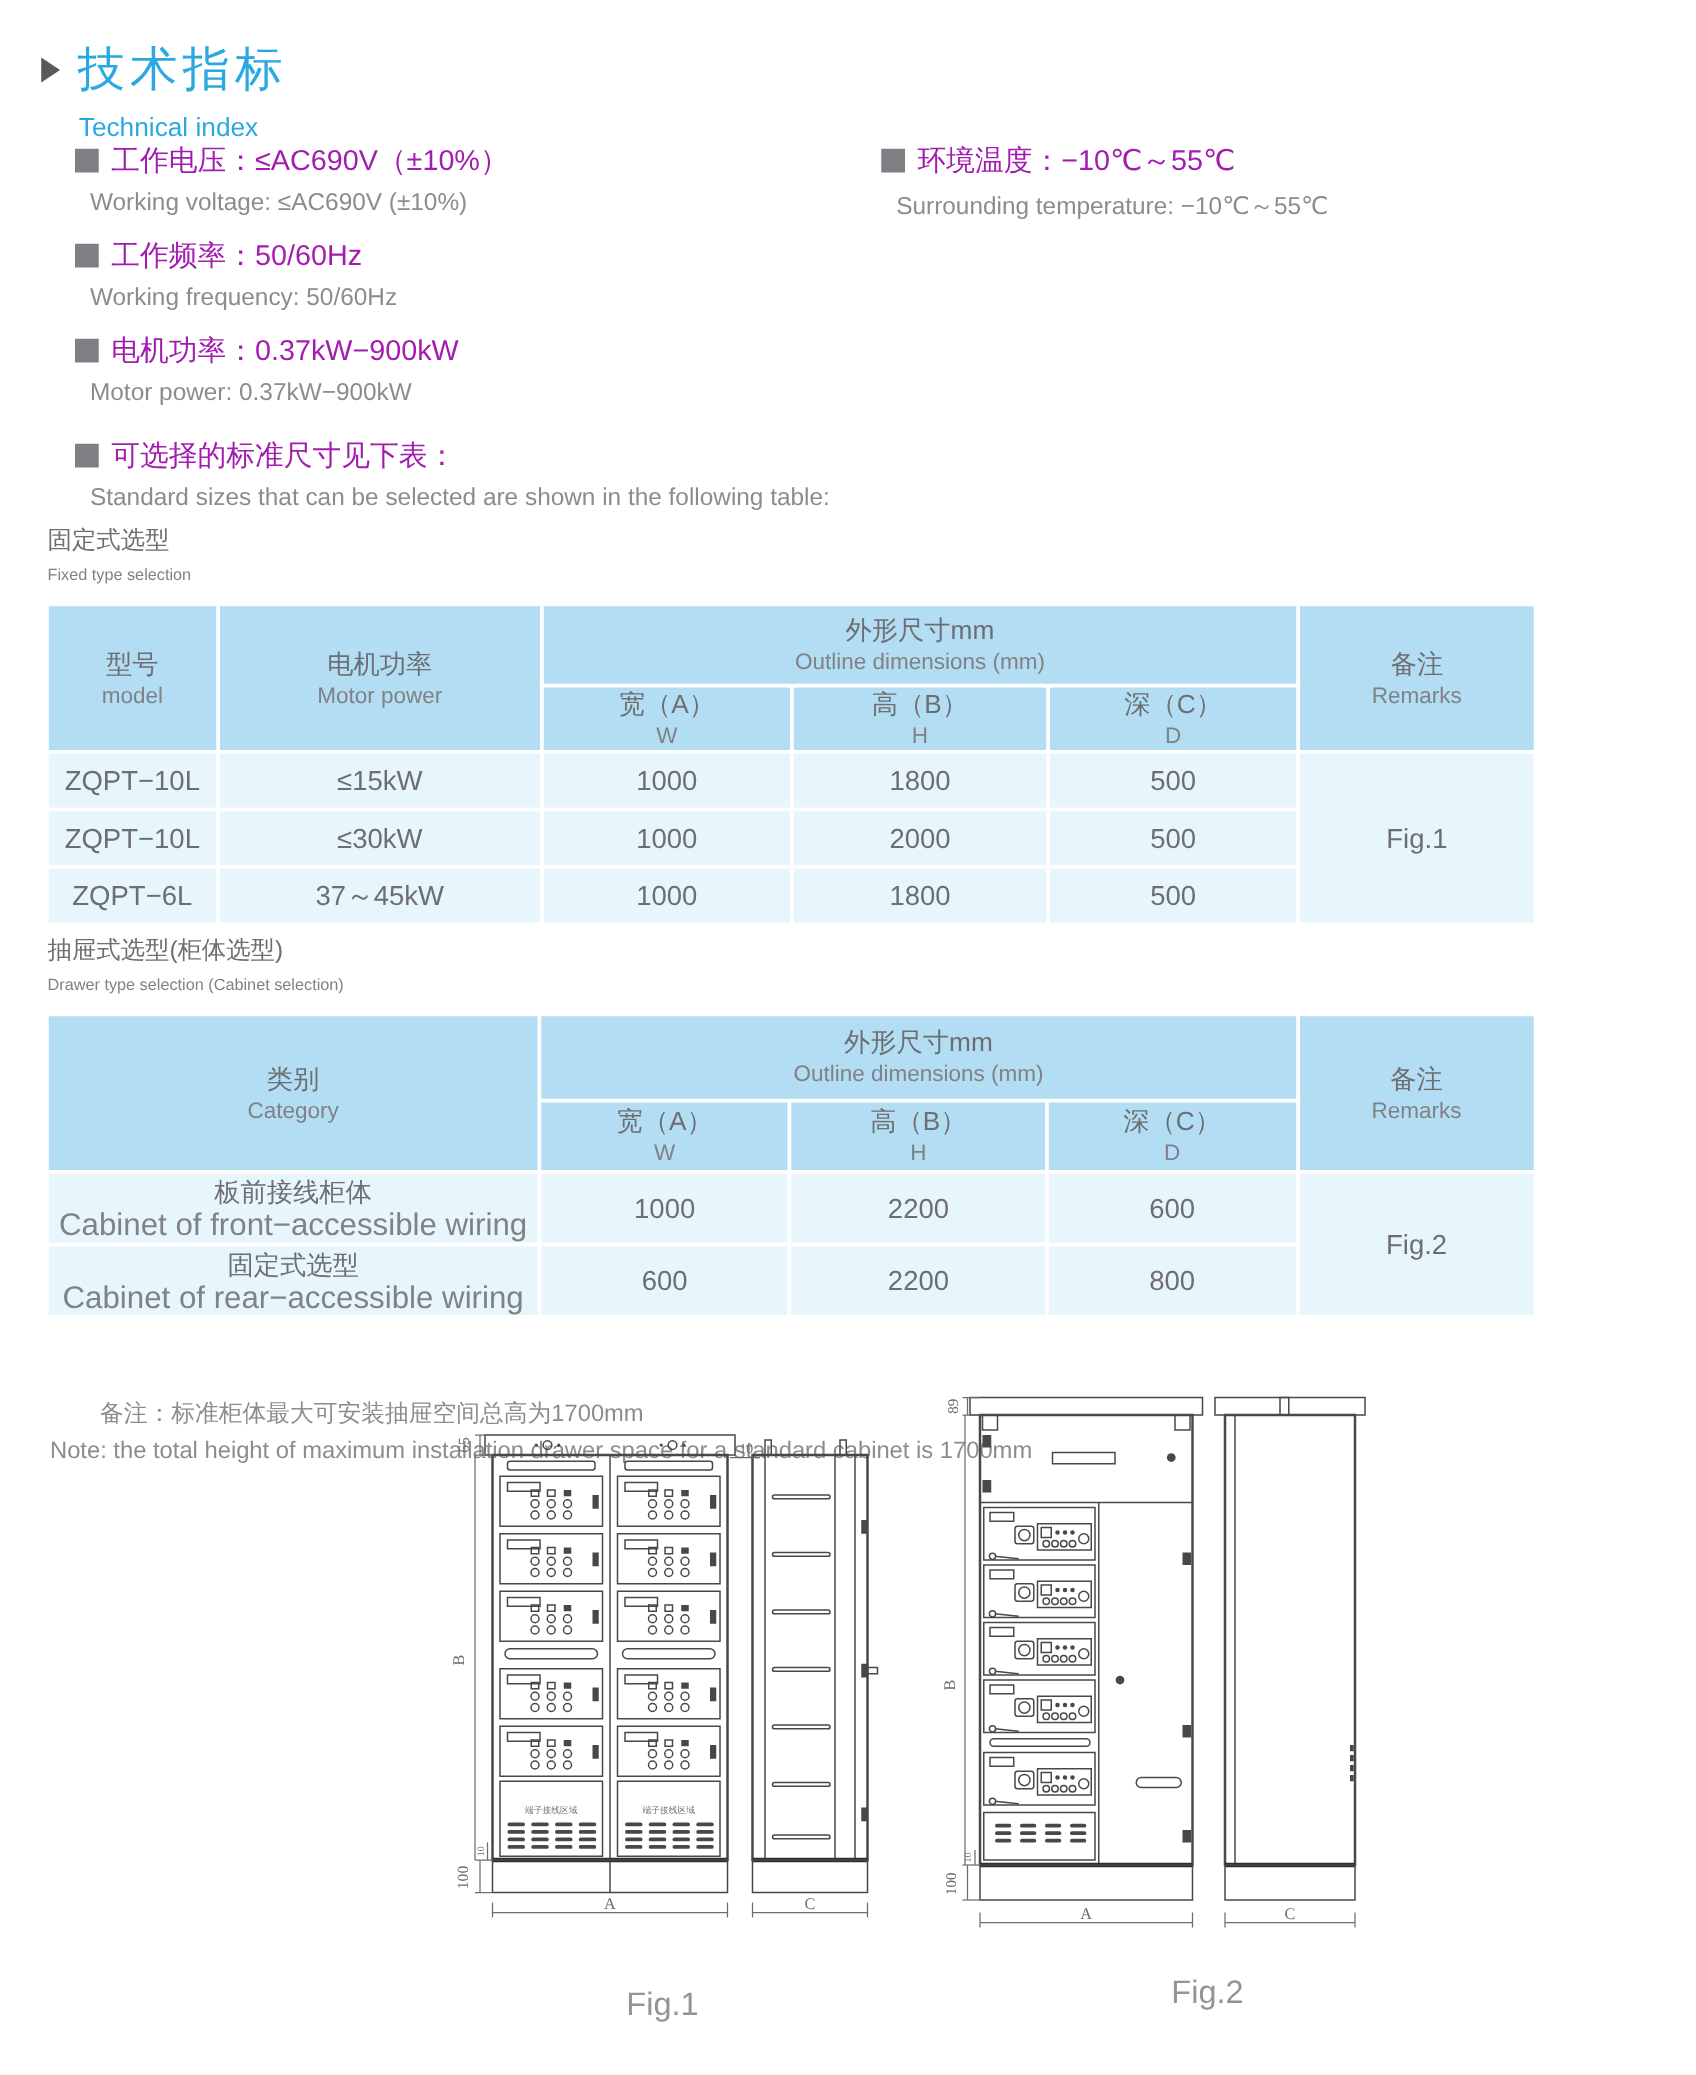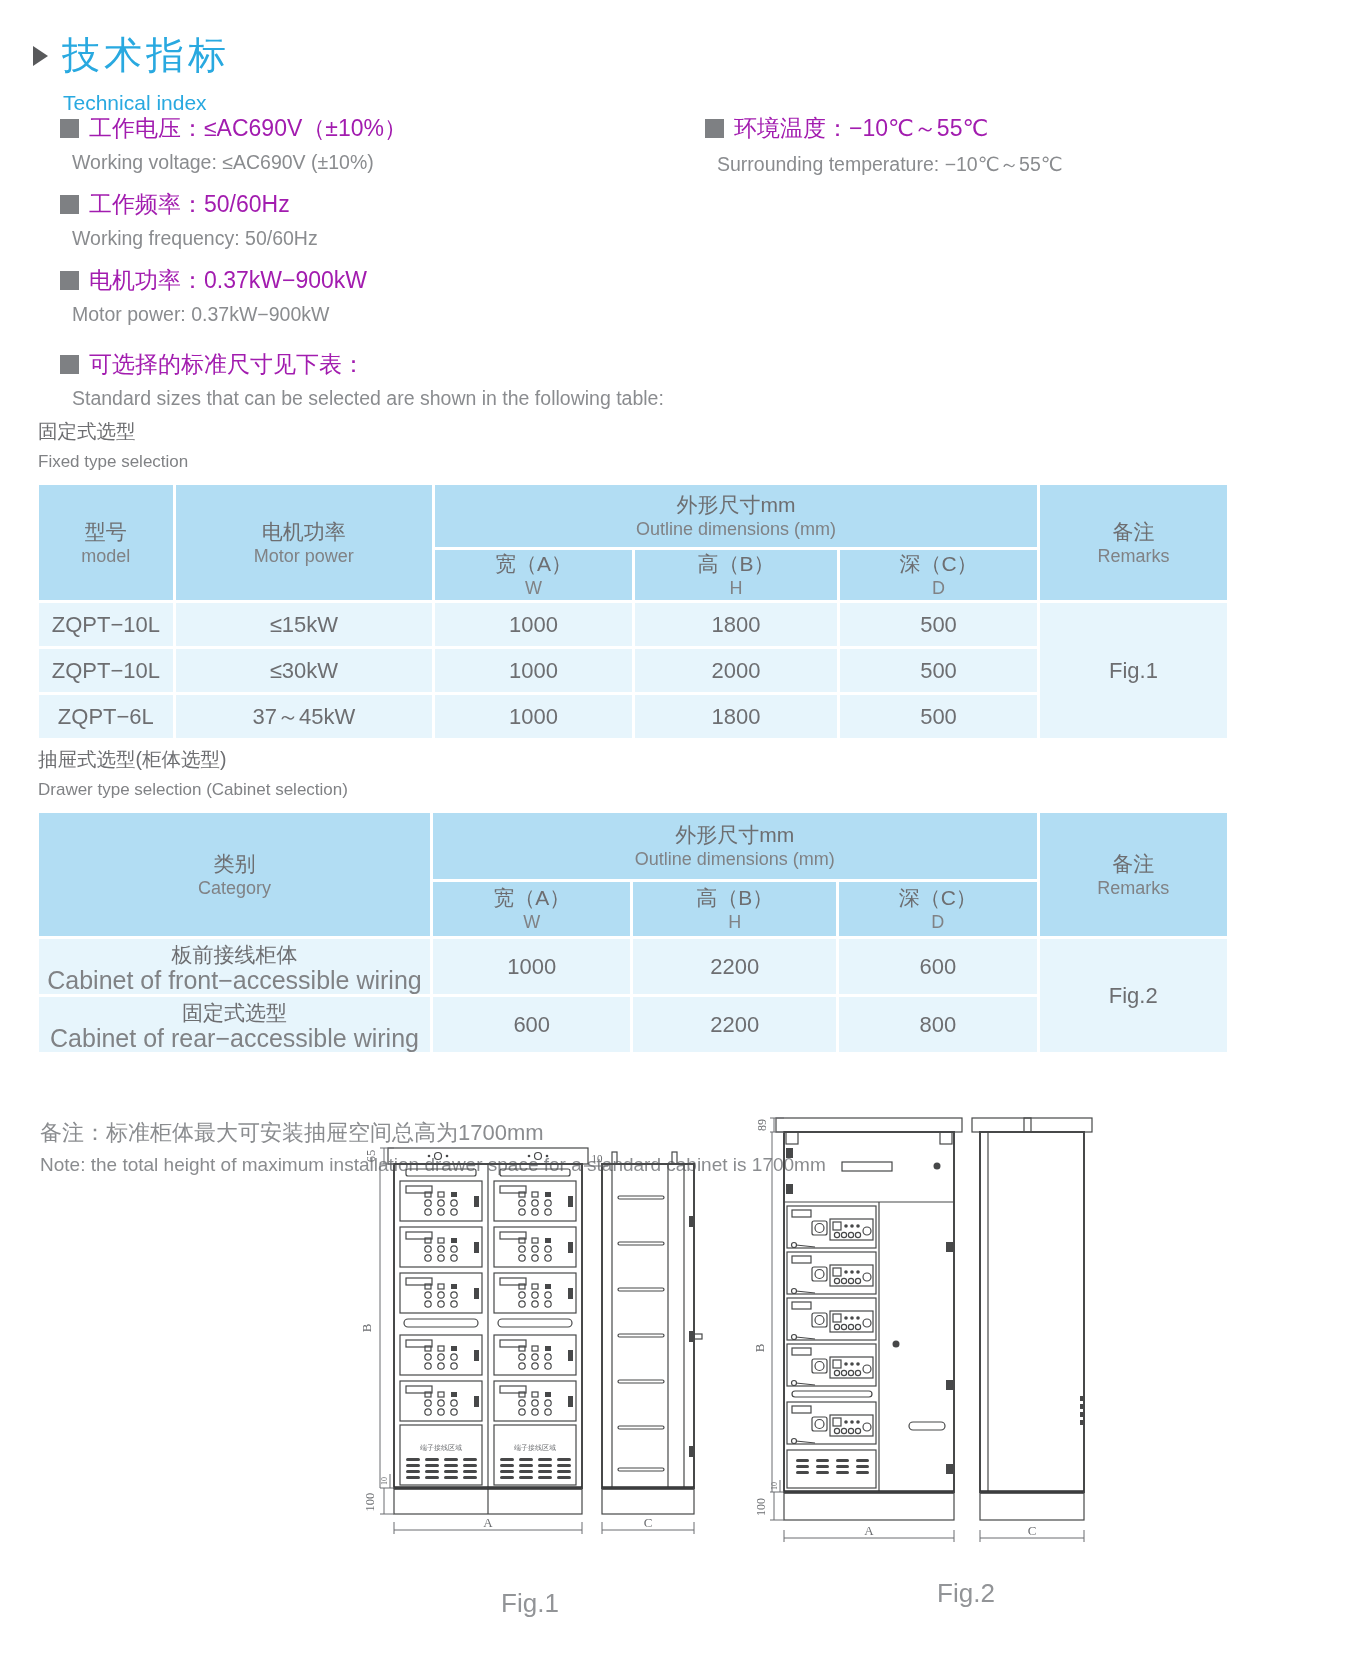--- a/index.html
+++ b/index.html
@@ -19,40 +19,40 @@
   .spec-col-left{width:645px;}
   .spec-col-right{width:600px;}
   .spec-item{margin-bottom:2px;}
   .cn-line{display:flex;align-items:center;gap:10px;font-size:23px;color:#a21caf;height:32px;}
   .sq{width:19px;height:19px;background:#7e8083;flex:none;}
   .en-line{margin:7px 0 13px 12px;font-size:19.5px;color:#8a8c8f;height:24px;}
   .sizes-note{position:absolute;left:60px;top:348px;}
   
   .tbl-label{position:absolute;left:38px;color:#6d6e71;}
   .tbl-label .l-cn{font-size:19.5px;display:block;}
-  .tbl-label .l-en{font-size:17px;display:block;margin-top:7px;color:#808285;}
+  .tbl-label .l-en{font-size:13px;display:block;margin-top:7px;color:#808285;}
   
   table.spec{border-collapse:separate;border-spacing:3px;table-layout:fixed;position:absolute;left:36px;width:1194px;}
   table.spec th{background:#b2ddf3;font-weight:normal;color:#6d6e71;text-align:center;vertical-align:middle;padding:0;}
   table.spec td{background:#e7f5fc;color:#6d6e71;text-align:center;vertical-align:middle;font-size:22px;padding:0;}
   .cn{display:block;font-size:21px;line-height:27px;}
   .en{display:block;font-size:18px;line-height:23px;color:#808285;}
   .cell-cn{display:block;font-size:21px;line-height:26px;}
   .cell-en{display:block;font-size:25px;line-height:24px;color:#808285;}
   #table1{top:482px;}
   #table1 tr.tier1 th{height:62px;}
   #table1 tr.tier2 th{height:50px;}
   #table1 tbody td{height:43px;}
   #table2{top:810px;}
   #table2 tr.tier1 th{height:66px;}
   #table2 tr.tier2 th{height:54px;}
   #table2 tbody td{height:55px;}
   
   .notes{position:absolute;left:40px;top:1118px;color:#8a8c8f;}
-  .notes .n-cn{font-size:22px;display:block;}
+  .notes .n-cn{font-size:19px;display:block;margin-left:40px;}
   .notes .n-en{font-size:19px;display:block;margin-top:6px;}
   
   .fig-svg{position:absolute;}
   #fig1-svg{left:350px;top:1136px;}
   #fig2-svg{left:724px;top:1090px;}
   .fig-caption{position:absolute;width:180px;text-align:center;font-size:26px;color:#929497;}
   #fig1-caption{left:440px;top:1588px;}
   #fig2-caption{left:876px;top:1578px;}
   
   .ln{stroke:#474849;fill:none;stroke-width:1.2;}

